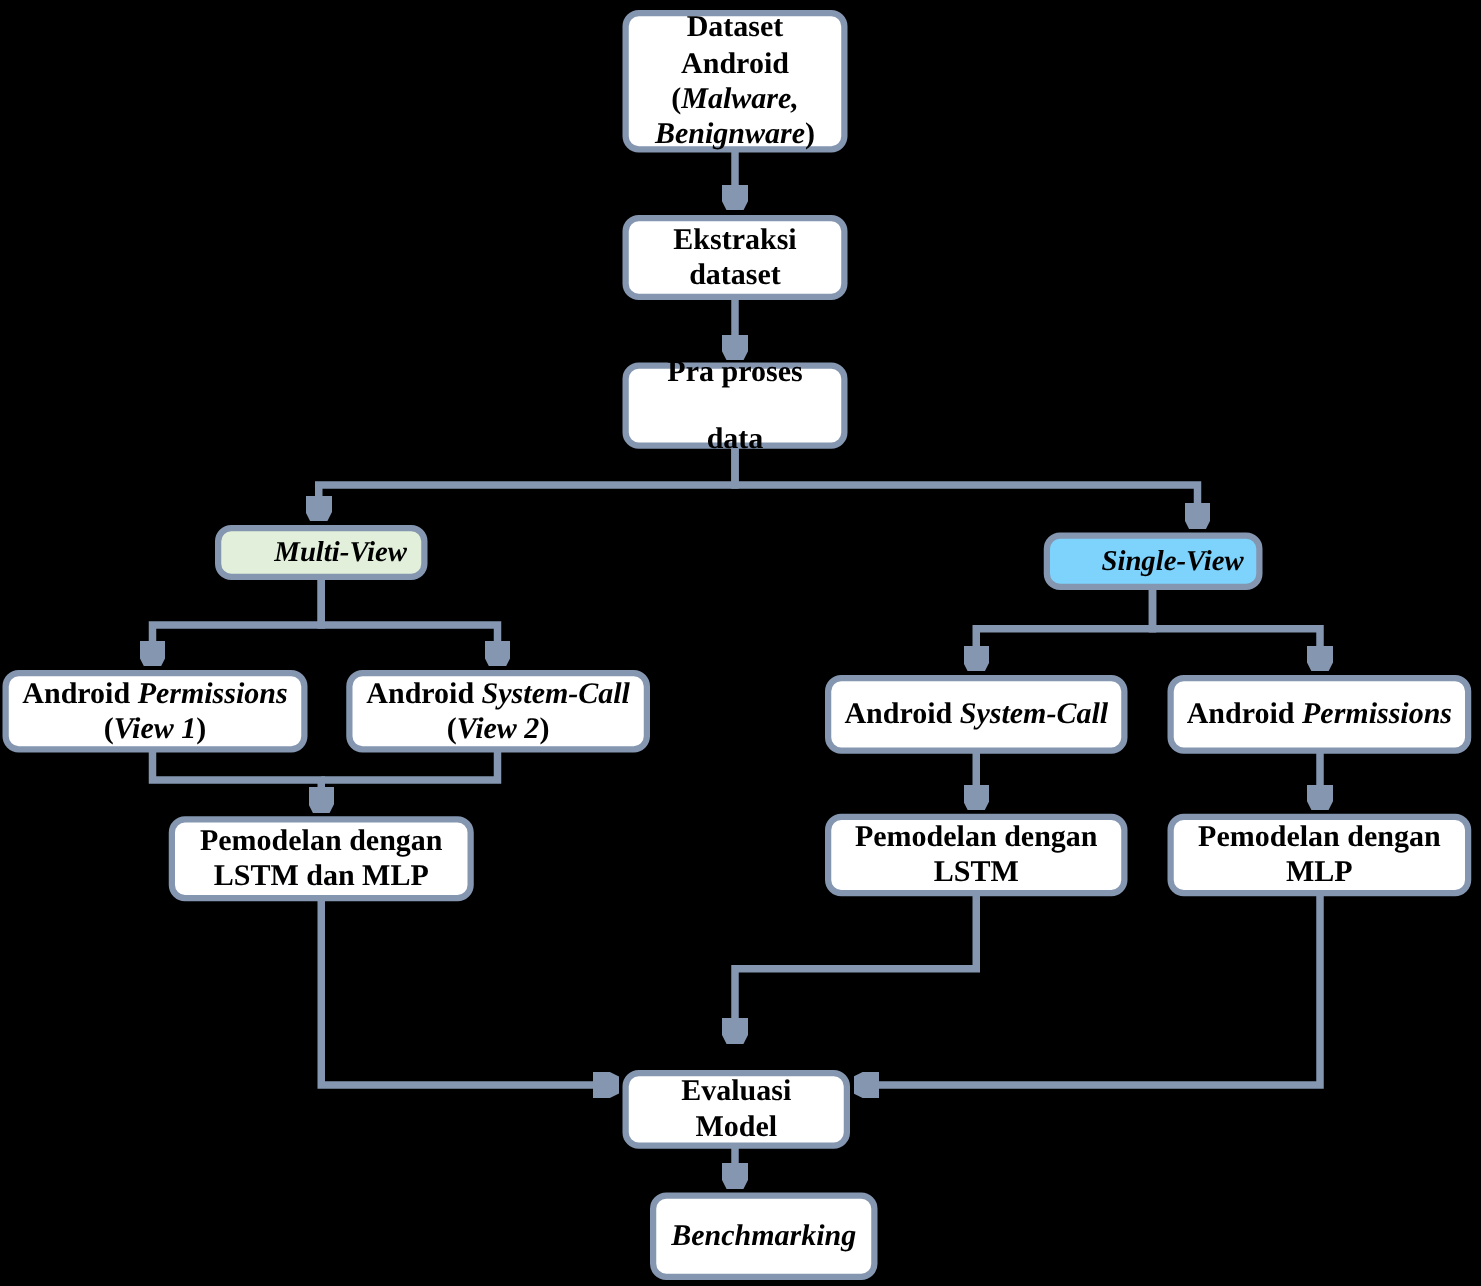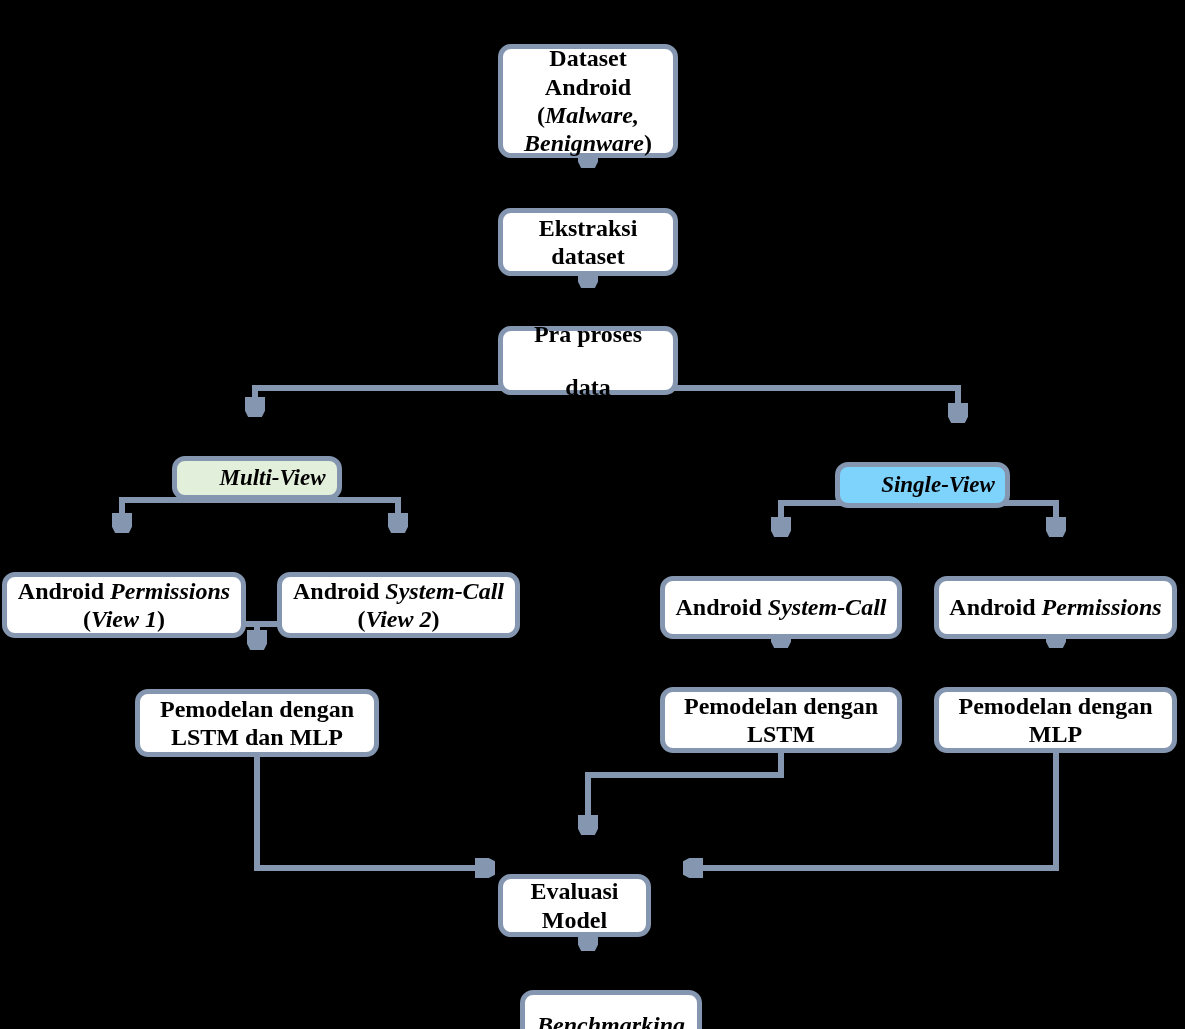--- a/index.html
+++ b/index.html
@@ -8,40 +8,39 @@
     font-family:"Liberation Serif", serif;color:#000;overflow:hidden;
   }
   .wires{position:absolute;left:0;top:0;width:1185px;height:1029px;}
   .wires path{fill:none;stroke:#8496b0;stroke-width:6;stroke-linejoin:miter;}
   .box{
     position:absolute;box-sizing:border-box;
     background:#fff;border:5px solid #8496b0;border-radius:13px;
     display:flex;flex-direction:column;align-items:center;justify-content:center;
     text-align:center;font-weight:bold;font-size:24px;line-height:1.18;
     padding:2px 4px;
-    margin-top:36px;
   }
   .box.g{background:#e2efda;}
   .box.y{background:#7dd3fc;}
   .it{font-style:italic;}
   .vlabel{font-size:23px;padding-left:35px;}
   
   .n-dataset      {left:498px;top:8px;  width:180px;height:114px;}
   .n-ekstraksi    {left:498px;top:172px;width:180px;height:68px;}
   .n-praproses    {left:498px;top:290px;width:180px;height:69px;gap:24px;}
   .n-multiview    {left:172px;top:420px;width:170px;height:44px;}
   .n-singleview   {left:835px;top:426px;width:175px;height:46px;}
   .n-perm-v1      {left:2px;  top:536px;width:244px;height:66px;}
   .n-syscall-v2   {left:277px;top:536px;width:243px;height:66px;}
   .n-pem-lstm-mlp {left:135px;top:653px;width:244px;height:68px;}
   .n-syscall-sv   {left:660px;top:540px;width:242px;height:63px;}
   .n-perm-sv      {left:934px;top:540px;width:243px;height:63px;}
   .n-pem-lstm     {left:660px;top:651px;width:242px;height:66px;}
   .n-pem-mlp      {left:934px;top:651px;width:243px;height:66px;}
-  .n-evaluasi     {left:498px;top:838px;width:153px;height:63px;}
+  .n-evaluasi     {left:498px;top:856px;width:182px;height:63px;}
   .n-benchmarking {left:520px;top:954px;width:182px;height:70px;}
 </style>
 </head>
 <body>
 
 <div class="canvas">
 
   <svg class="wires" viewBox="0 0 1185 1029" xmlns="http://www.w3.org/2000/svg">
     <defs>
       <marker id="ah" viewBox="0 0 10 10" refX="9" refY="5" markerWidth="3.4" markerHeight="3.4" orient="auto" markerUnits="strokeWidth">

